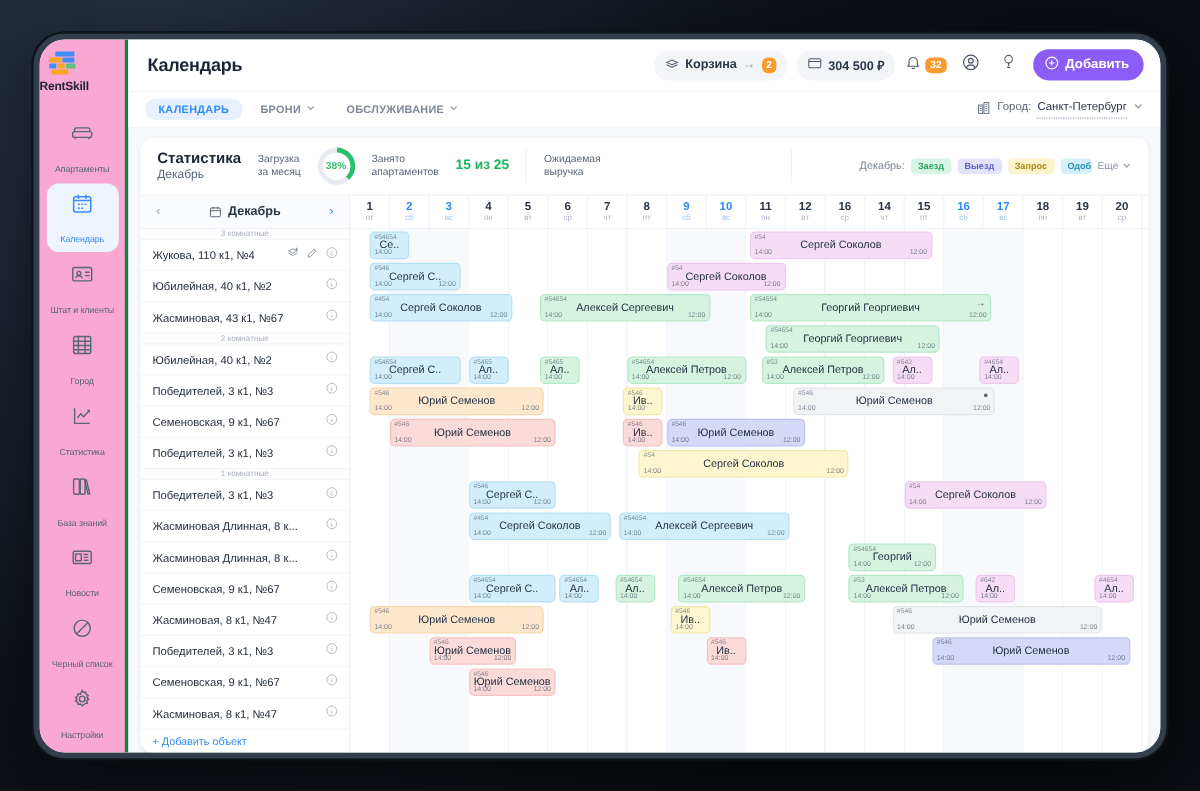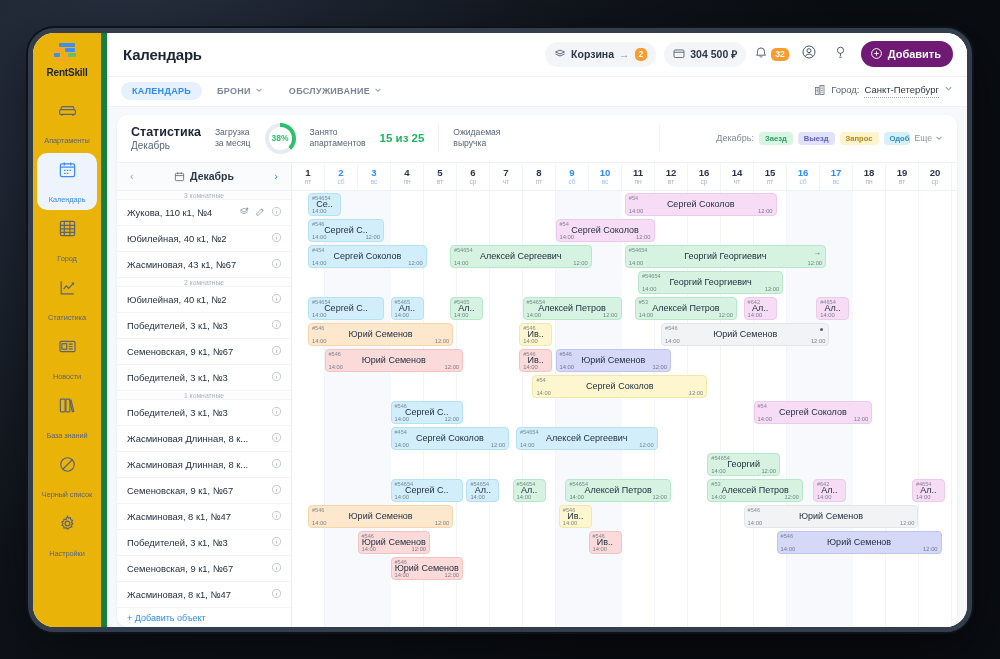--- a/index.html
+++ b/index.html
@@ -17,23 +17,23 @@
     width:944px; height:604px;
     border-radius:26px;
     background:#ffffff;
     border:5px solid #343d4c;
     box-shadow:0 0 0 2px #0e1319, 0 16px 60px rgba(0,0,0,.6);
     overflow:hidden;
     display:flex;
   }
   
   .sidebar {
-    width:74px; flex:0 0 74px; background:#eab308;
-    border-right:6px solid #15803d;
-    display:flex; flex-direction:column; align-items:center;
+    width:74px; flex:0 0 74px; background:#f9a8d4;
+    border-right:3px solid #15803d;
+    display:flex; flex-direction:column; align-items:flex-start;
     padding-top:10px;
   }
   .brand { display:flex; flex-direction:column; align-items:center; margin-bottom:16px; }
   .logo-mark { width:26px; height:20px; position:relative; }
   .logo-mark i { position:absolute; display:block; border-radius:1px; }
   .brand-name { font-size:10px; font-weight:bold; color:#1b2536; margin-top:4px; letter-spacing:-.2px;}
   .nav { width:100%; display:flex; flex-direction:column; align-items:center; gap:2px;}
   .nav-item {
     width:60px; padding:7px 2px 6px; border-radius:10px;
     display:flex; flex-direction:column; align-items:center; gap:16px;
@@ -56,21 +56,21 @@
     display:flex; align-items:center; gap:5px; padding:0 9px;
     font-size:10.5px; color:#2b3648; font-weight:bold; cursor:pointer;
   }
   .badge-orange {
     background:#f99b2d; color:#fff; border-radius:5px; font-size:8.5px;
     padding:1px 4px; font-weight:bold; line-height:11px;
   }
   .icon-btn { width:24px;height:24px;display:flex;align-items:center;justify-content:center;cursor:pointer;position:relative;}
   .bell-wrap { display:flex; align-items:center; gap:3px; cursor:pointer; }
   .btn-add {
-    height:26px; border-radius:13px; background:#701a75; color:#fff;
+    height:26px; border-radius:13px; background:#8b5cf6; color:#fff;
     display:flex; align-items:center; gap:5px; padding:0 12px 0 9px;
     font-size:11px; font-weight:bold; cursor:pointer;
   }
   .tabsbar {
     height:30px; flex:0 0 30px; background:#fff; display:flex; align-items:center;
     padding:0 14px 0 14px; gap:4px; border-bottom:1px solid #eef1f5;
   }
   .tab {
     display:flex; align-items:center; gap:4px; font-size:9px; font-weight:bold;
     letter-spacing:.3px; color:#7b8699; padding:4px 11px; border-radius:11px; cursor:pointer;
@@ -193,56 +193,66 @@
               <rect x="3" y="5" width="18" height="16" rx="2"></rect>
               <path d="M3 9h18M8 3v4M16 3v4"></path>
               <path d="M7.5 13h2M11 13h2M14.5 13h2M7.5 17h2M11 17h2"></path>
             </svg>
           </span>
         <span class="lbl">Календарь</span>
       </div>
       <div class="nav-item">
         <span class="ico">
             <svg width="19" height="19" viewBox="0 0 24 24" fill="none" stroke="#5a6577" stroke-width="1.5">
+              <rect x="2" y="5" width="20" height="14" rx="2"></rect>
+              <circle cx="8.5" cy="11" r="2"></circle>
+              <path d="M5 16c.6-1.6 2-2.3 3.5-2.3S11.4 14.4 12 16M15 10h5M15 13.5h5"></path>
+            </svg>
+          </span>
+        <span class="lbl">Штат и клиенты</span>
+      </div>
+      <div class="nav-item">
+        <span class="ico">
+            <svg width="19" height="19" viewBox="0 0 24 24" fill="none" stroke="#5a6577" stroke-width="1.5">
               <rect x="3" y="3" width="18" height="18" rx="2"></rect>
               <path d="M3 8h18M3 12.5h18M3 17h18"></path>
               <path d="M8 3v18M15 3v18"></path>
             </svg>
           </span>
         <span class="lbl">Город</span>
       </div>
       <div class="nav-item">
         <span class="ico">
             <svg width="19" height="19" viewBox="0 0 24 24" fill="none" stroke="#5a6577" stroke-width="1.5">
               <path d="M4 4v16h16"></path>
               <path d="M7 14l3.5-4 3 3L19 7"></path>
               <path d="M17.5 6.5h2v2"></path>
             </svg>
           </span>
         <span class="lbl">Статистика</span>
       </div>
       <div class="nav-item">
         <span class="ico">
             <svg width="19" height="19" viewBox="0 0 24 24" fill="none" stroke="#5a6577" stroke-width="1.5">
+              <rect x="3" y="4" width="6" height="16" rx="1"></rect>
+              <rect x="10" y="4" width="5" height="16" rx="1"></rect>
+              <path d="M16.5 5.2l3.4 14.2-1.8.5-3.4-14.2z"></path>
+            </svg>
+          </span>
+        <span class="lbl">База знаний</span>
+      </div>
+      <div class="nav-item">
+        <span class="ico">
+            <svg width="19" height="19" viewBox="0 0 24 24" fill="none" stroke="#5a6577" stroke-width="1.5">
               <rect x="2.5" y="5.5" width="19" height="13" rx="1.5"></rect>
               <rect x="5" y="8.5" width="6" height="7"></rect>
               <path d="M13.5 9h5M13.5 12h5M13.5 15h5"></path>
             </svg>
           </span>
         <span class="lbl">Новости</span>
-      </div>
-      <div class="nav-item">
-        <span class="ico">
-            <svg width="19" height="19" viewBox="0 0 24 24" fill="none" stroke="#5a6577" stroke-width="1.5">
-              <rect x="3" y="4" width="6" height="16" rx="1"></rect>
-              <rect x="10" y="4" width="5" height="16" rx="1"></rect>
-              <path d="M16.5 5.2l3.4 14.2-1.8.5-3.4-14.2z"></path>
-            </svg>
-          </span>
-        <span class="lbl">База знаний</span>
       </div>
       <div class="nav-item">
         <span class="ico">
             <svg width="19" height="19" viewBox="0 0 24 24" fill="none" stroke="#5a6577" stroke-width="1.5">
               <circle cx="12" cy="12" r="8.5"></circle>
               <path d="M6 18L18 6"></path>
             </svg>
           </span>
         <span class="lbl">Черный список</span>
       </div>

